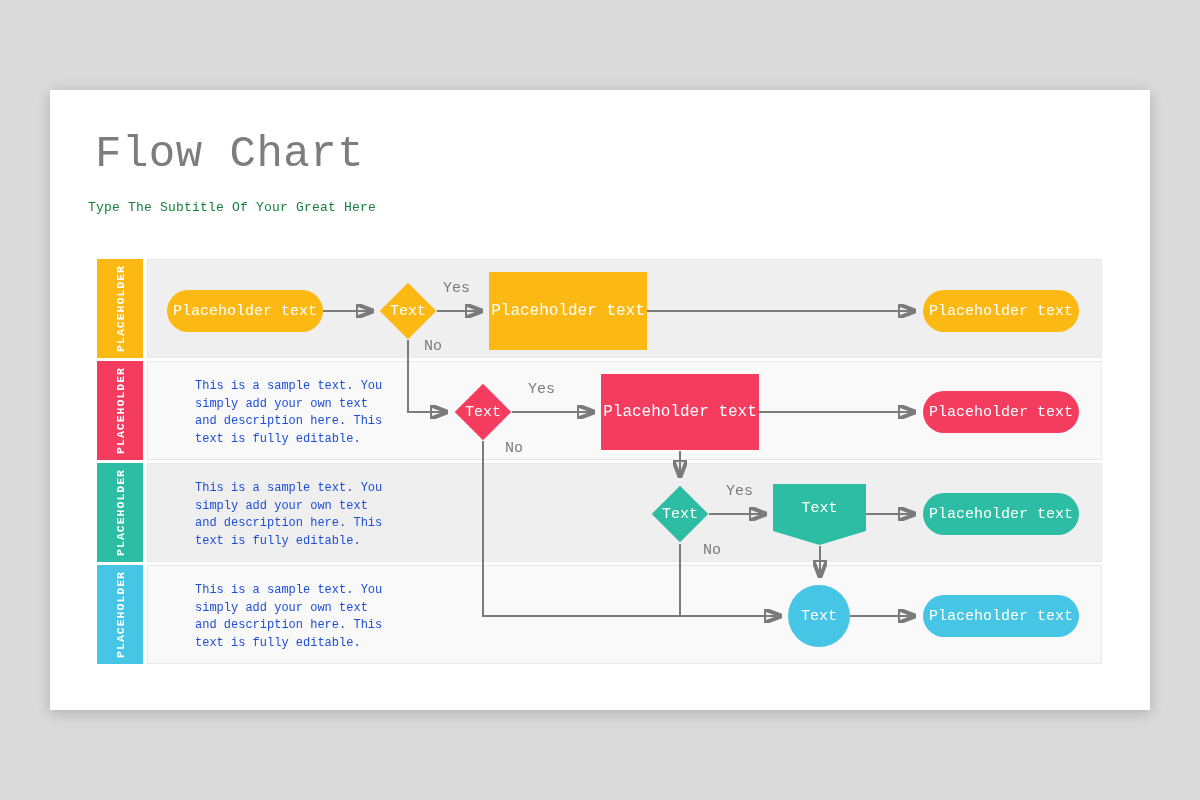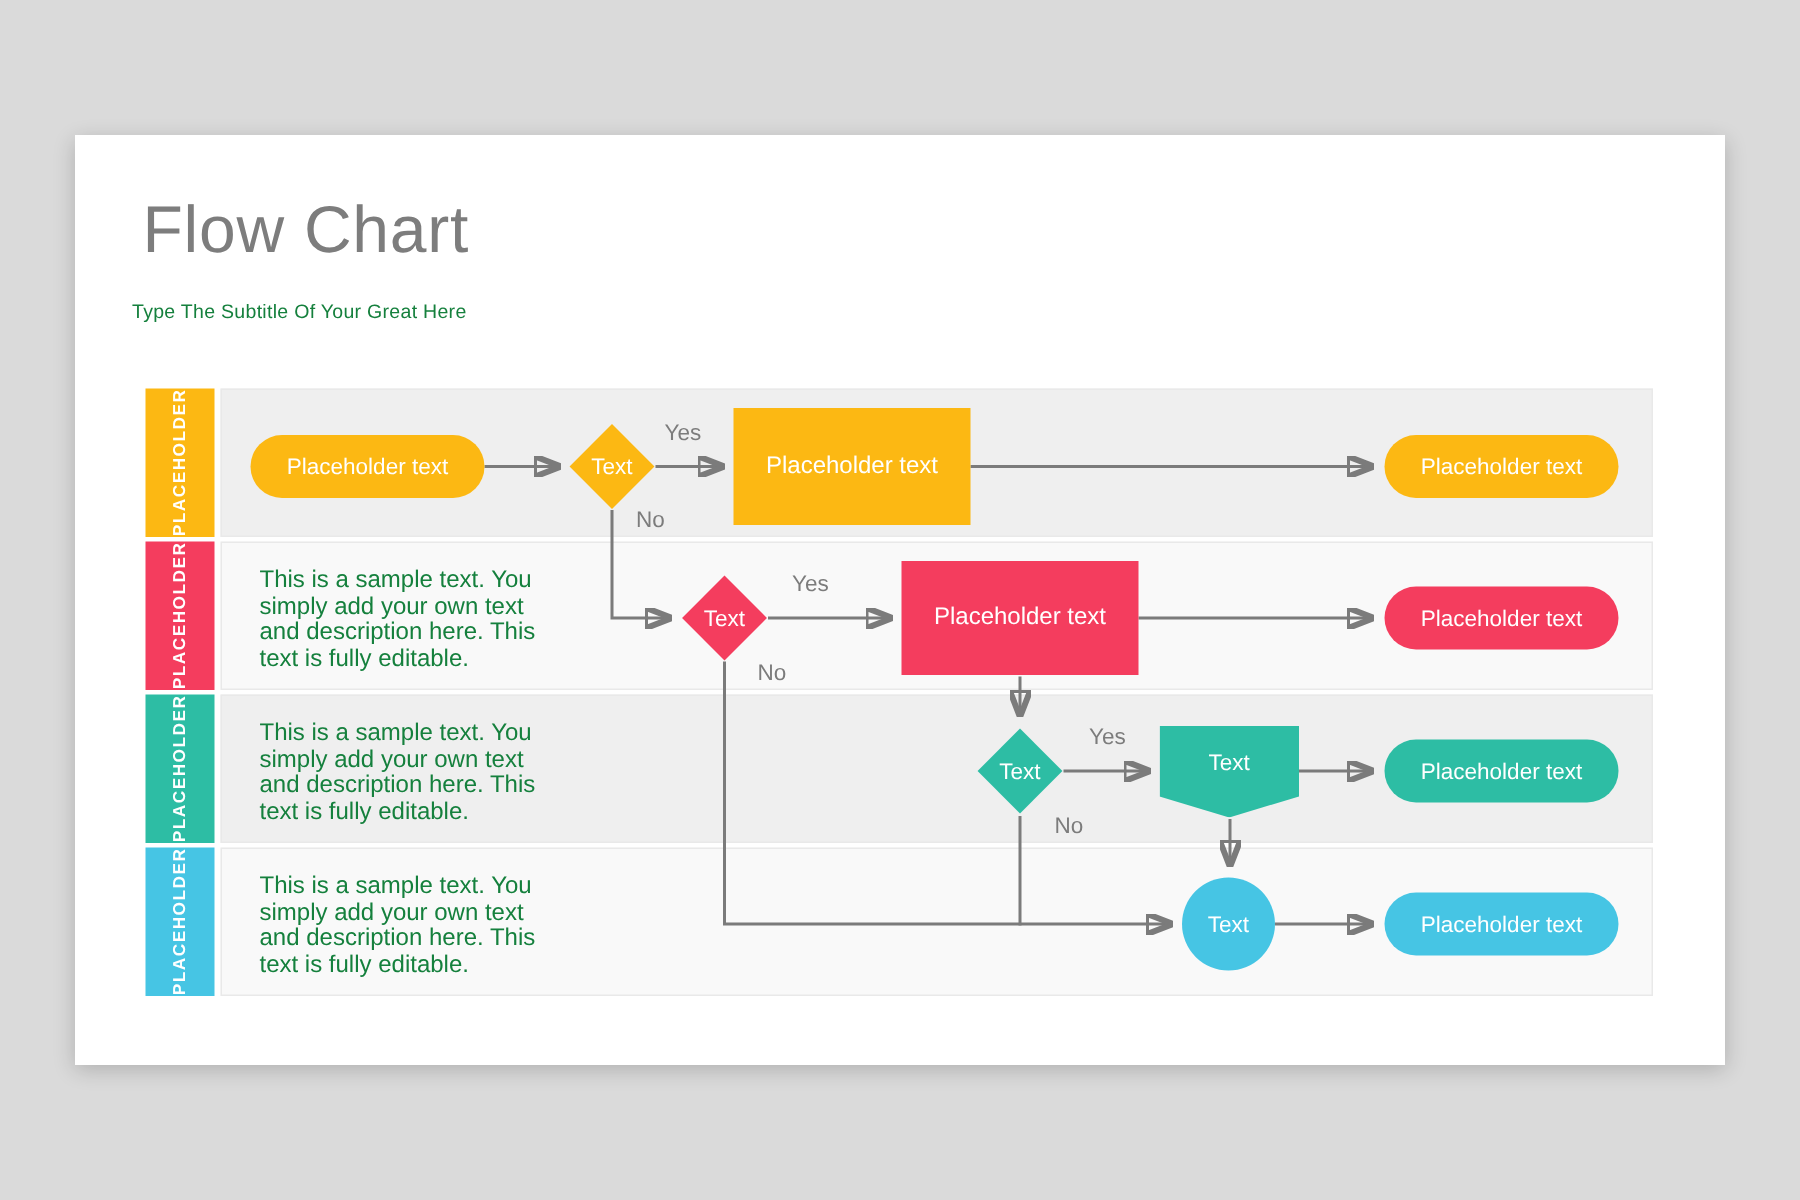--- a/index.html
+++ b/index.html
@@ -7,20 +7,21 @@
   body {
     font-family:"Liberation Sans", sans-serif;
     background:#DADADA;
     position:relative;
     overflow:hidden;
   }
   .slide {
     position:absolute; left:50px; top:90px; width:1100px; height:620px;
     background:#ffffff;
     box-shadow:0 3px 14px rgba(0,0,0,0.20);
+    font-family:Liberation Mono, monospace;
   }
   .page-title {
     position:absolute; left:45px; top:40px;
     font-size:44px; line-height:1.1; color:#7D7D7D; letter-spacing:0.5px;
     font-weight:400;
   }
   .page-subtitle {
     position:absolute; left:38px; top:110px;
     font-size:13px; color:#15803d; letter-spacing:0.2px;
   }
@@ -37,22 +38,22 @@
     position:absolute; left:47px; width:46px; height:99px;
     background:var(--c);
     display:flex; align-items:center; justify-content:center;
   }
   .lane-bar span {
     writing-mode:vertical-rl; transform:rotate(180deg);
     color:#ffffff; font-size:11.5px; font-weight:bold; letter-spacing:1px;
   }
 
   .desc {
-    position:absolute; left:123px; width:196px;
-    font-size:16px; line-height:17.5px; color:#15803d;
+    position:absolute; left:145px; width:196px;
+    font-size:12px; line-height:17.5px; color:#1d4ed8;
   }
 
   .pill {
     position:absolute; width:156px; height:42px; border-radius:21px;
     background:var(--c);
     display:flex; align-items:center; justify-content:center;
     color:#fff; font-size:15px;
   }
   .proc {
     position:absolute; background:var(--c);

